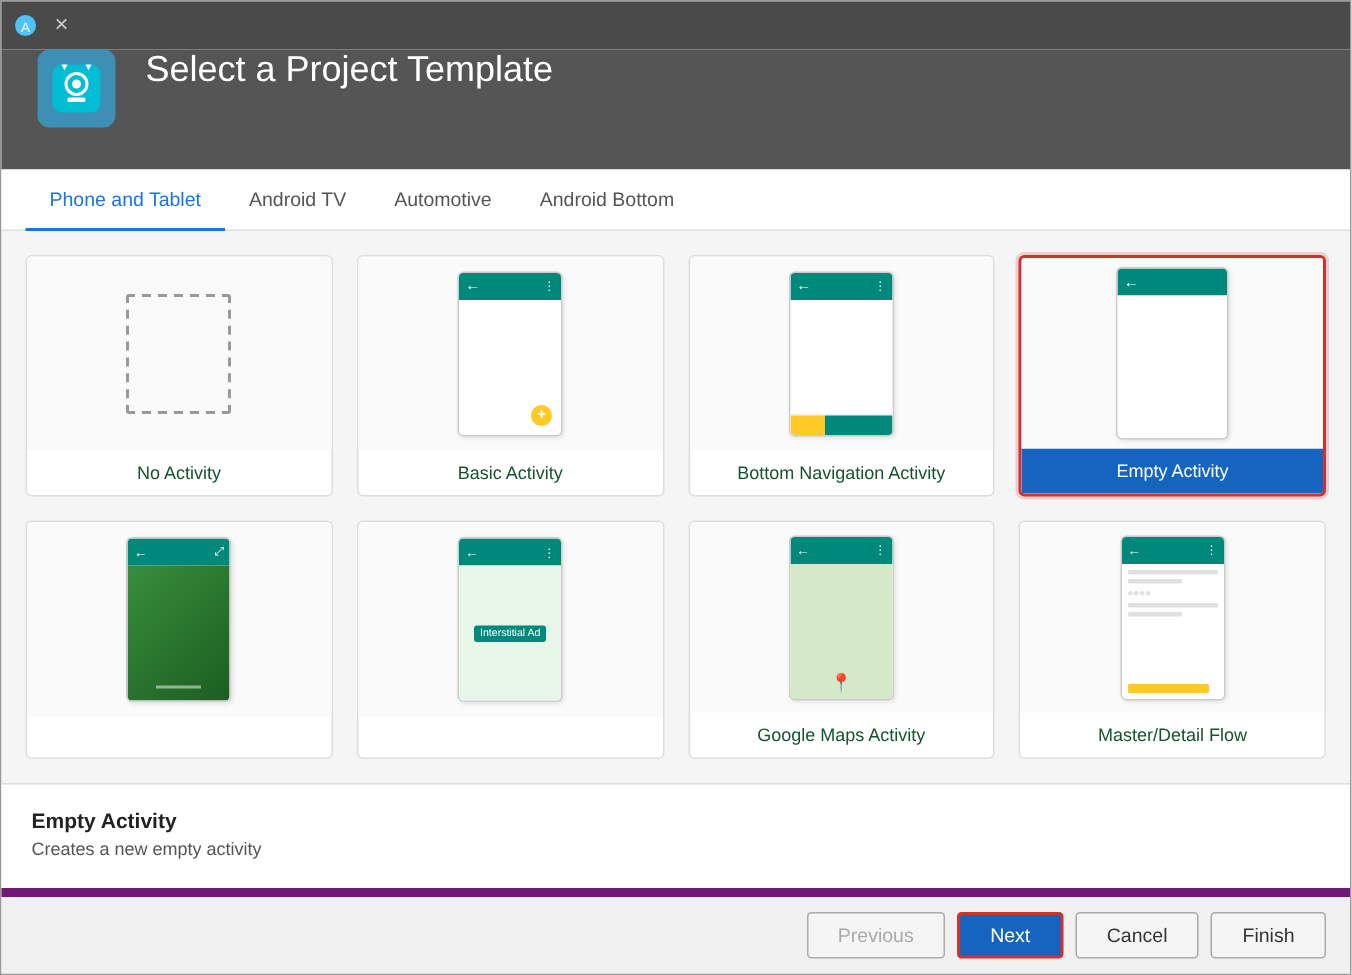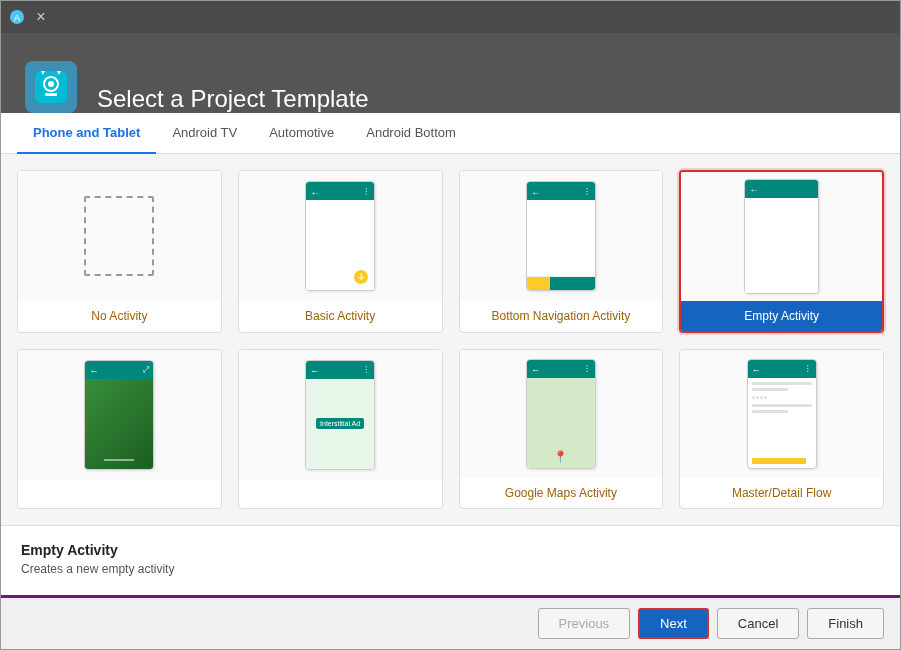--- a/index.html
+++ b/index.html
@@ -50,21 +50,21 @@
       display: flex;
       align-items: center;
       justify-content: center;
     }
 
     
     .header {
       background: #555;
       height: 80px;
       display: flex;
-      align-items: flex-end;
+      align-items: flex-start;
       padding: 0 24px;
       flex-shrink: 0;
     }
     .header-logo {
       width: 52px;
       height: 52px;
       background: #3d8fb5;
       border-radius: 8px;
       margin-right: 20px;
       display: flex;
@@ -99,21 +99,21 @@
       padding: 12px 16px;
       font-size: 13px;
       color: #555;
       cursor: pointer;
       border-bottom: 2px solid transparent;
       margin-bottom: -1px;
     }
     .tab.active {
       color: #1a73e8;
       border-bottom: 2px solid #1a73e8;
-      font-weight: 700;
+      font-weight: 400;
     }
 
     
     .template-area {
       flex: 1;
       overflow-y: auto;
       padding: 16px;
       display: grid;
       grid-template-columns: repeat(4, 1fr);
       gap: 16px;
@@ -235,21 +235,21 @@
       border-radius: 4px;
       overflow: hidden;
       display: flex;
       flex-direction: column;
       box-shadow: 1px 1px 3px rgba(0,0,0,0.1);
     }
 
     .card-label {
       padding: 8px 4px;
       font-size: 12px;
-      color: #a16207;
+      color: #14532d;
       text-align: right;
     }
     .card-label-selected {
       background: #1565c0;
       color: #fff;
       width: 100%;
       padding: 8px 4px;
       font-size: 12px;
       text-align: center;
     }
@@ -368,21 +368,21 @@
       margin-bottom: 4px;
     }
     .description-text {
       font-size: 12px;
       color: #555;
     }
 
     
     .footer {
       background: #f0f0f0;
-      border-top: 3px solid #701a75;
+      border-top: 6px solid #701a75;
       padding: 10px 16px;
       display: flex;
       justify-content: flex-end;
       gap: 8px;
       flex-shrink: 0;
     }
     .btn {
       padding: 6px 20px;
       font-size: 13px;
       border: 1px solid #aaa;

